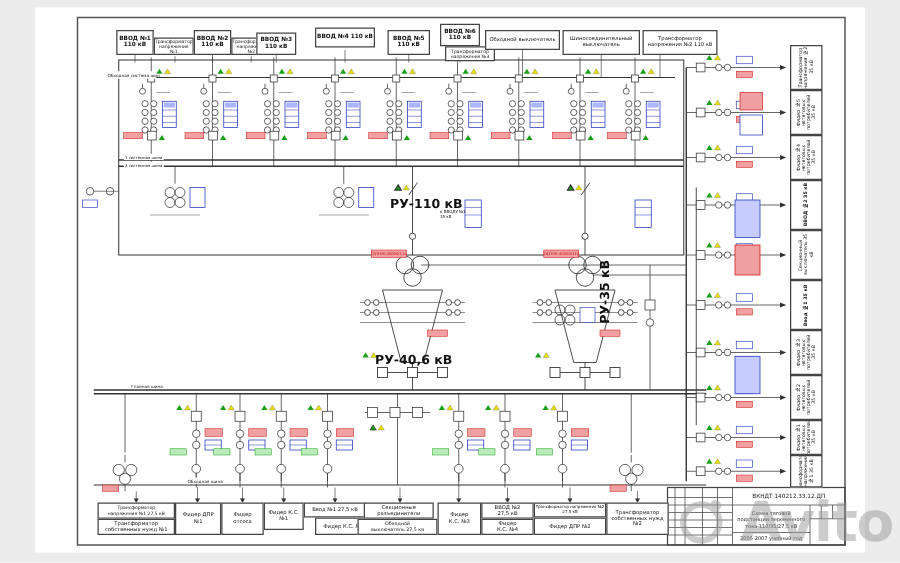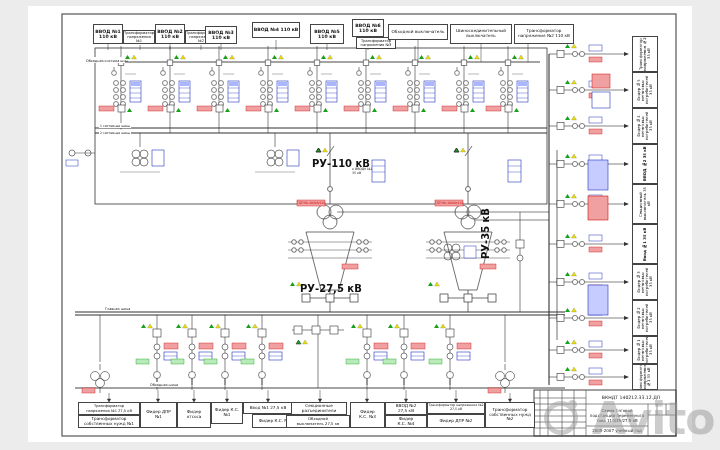--- a/index.html
+++ b/index.html
@@ -340,21 +340,21 @@
 110 кВ</span></div>
   <div class="cell sub" style="left:356px;top:37px;width:40px;height:12px;"><span>Трансформатор
 напряжения №3</span></div>
   <div class="cell sub" style="left:388px;top:24px;width:60px;height:16px;font-size:4.2px;"><span>Обходной выключатель</span></div>
   <div class="cell sub" style="left:450px;top:24px;width:62px;height:20px;font-size:4.2px;"><span>Шиносоединительный
 выключатель</span></div>
   <div class="cell sub" style="left:514px;top:24px;width:60px;height:20px;font-size:4.2px;"><span>Трансформатор
 напряжения №2 110 кВ</span></div>
 
   <div class="seclabel" style="left:312px;top:158px;font-size:10px;">РУ-110 кВ</div>
-  <div class="seclabel" style="left:300px;top:283px;font-size:10px;">РУ-27,5 кВ</div>
+  <div class="seclabel" style="left:300px;top:283px;font-size:10px;">РУ-40,6 кВ</div>
   <div class="seclabel rot" style="left:478px;top:202px;width:14px;height:64px;font-size:10px;display:flex;align-items:center;justify-content:center;">РУ-35 кВ</div>
   <div class="annot" style="left:352px;top:168px;width:30px;">к ВВОДУ №1
 35 кВ</div>
 
   <div class="cell bot" style="left:78px;top:402px;width:62px;height:13px;font-size:3.6px;"><span>Трансформатор
 напряжения №1 27,5 кВ</span></div>
   <div class="cell bot" style="left:78px;top:415px;width:62px;height:13px;"><span>Трансформатор
 собственных нужд №1</span></div>
   <div class="cell bot" style="left:140px;top:402px;width:37px;height:26px;"><span>Фидер ДПР
 №1</span></div>

